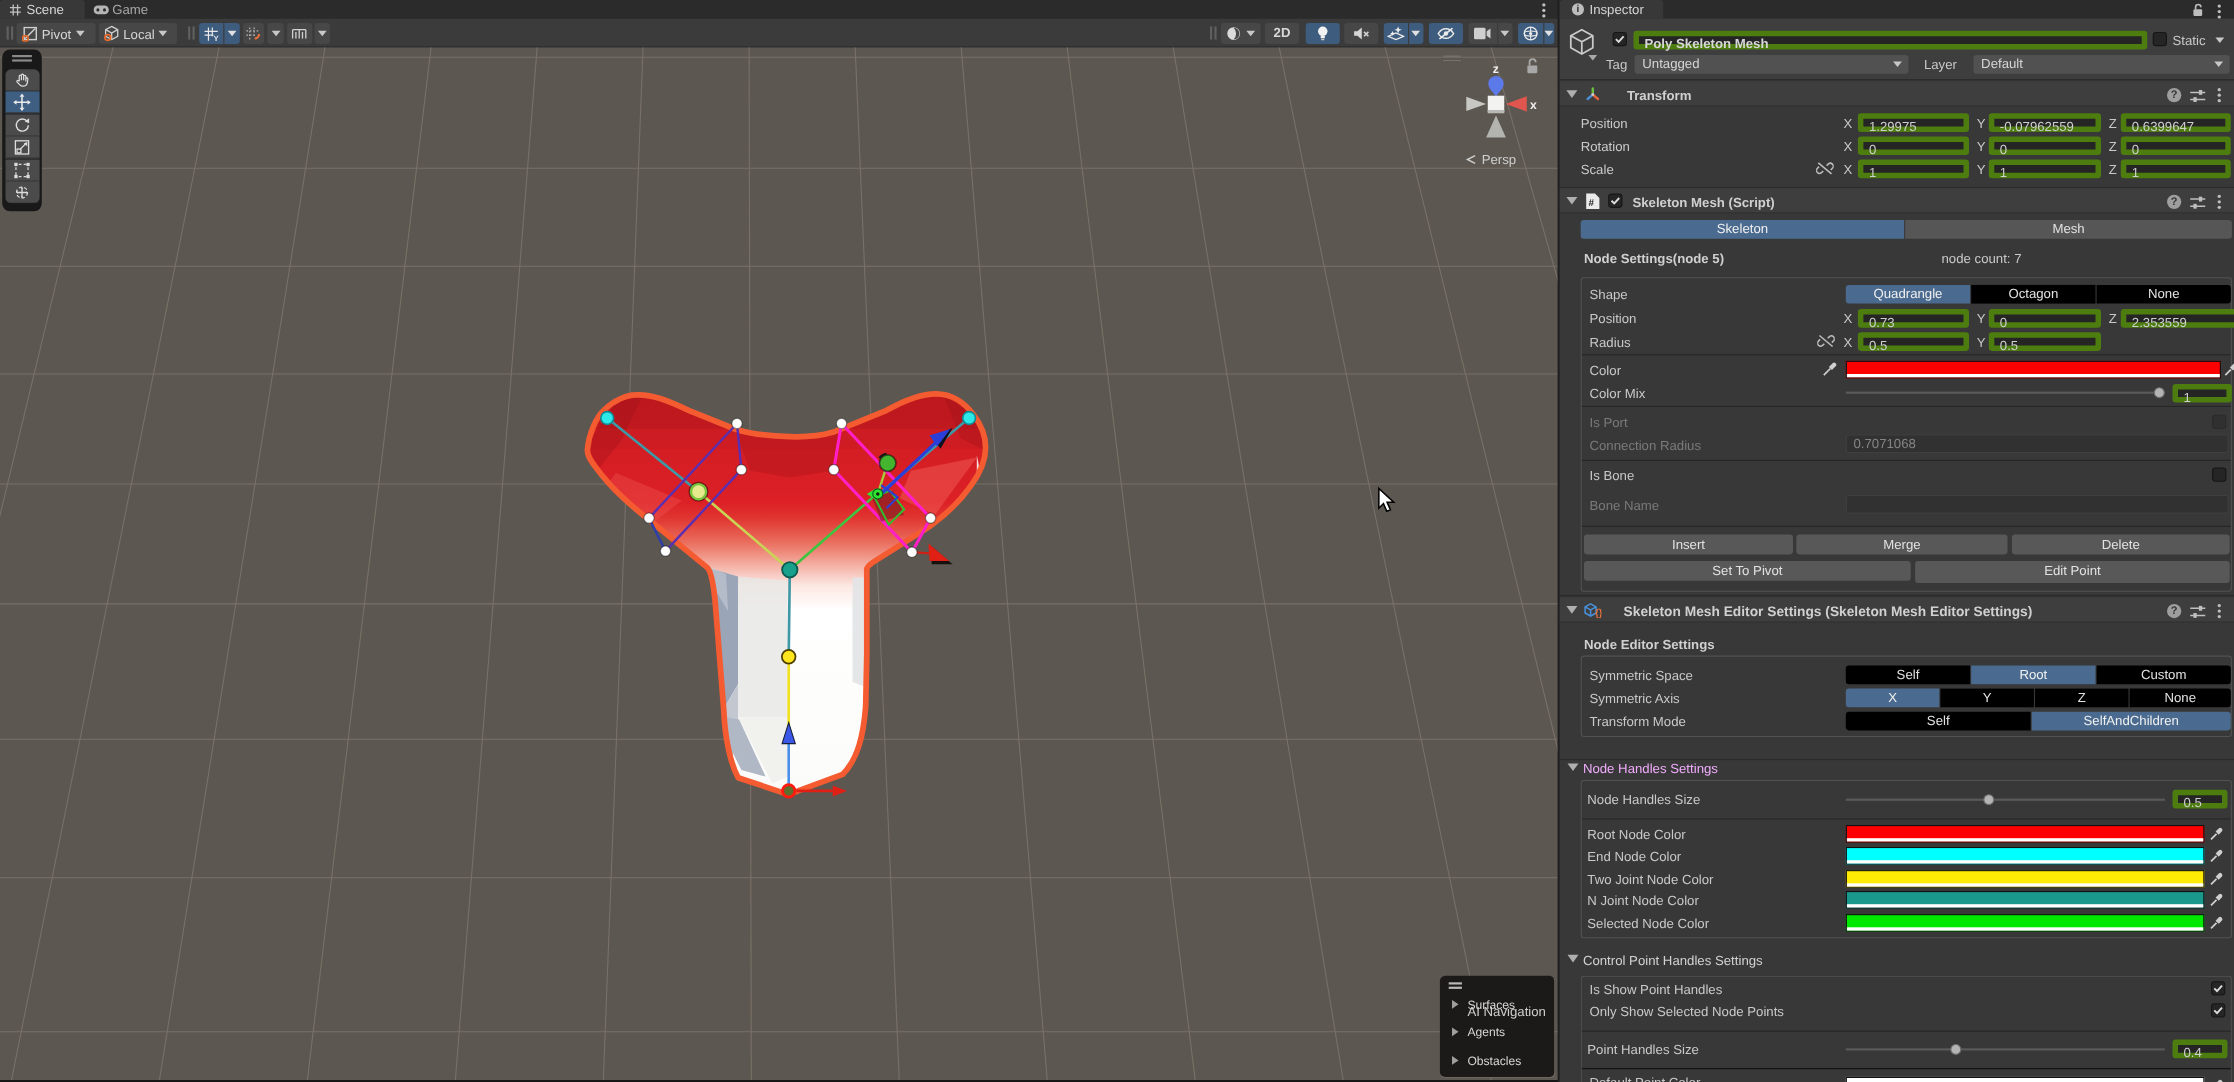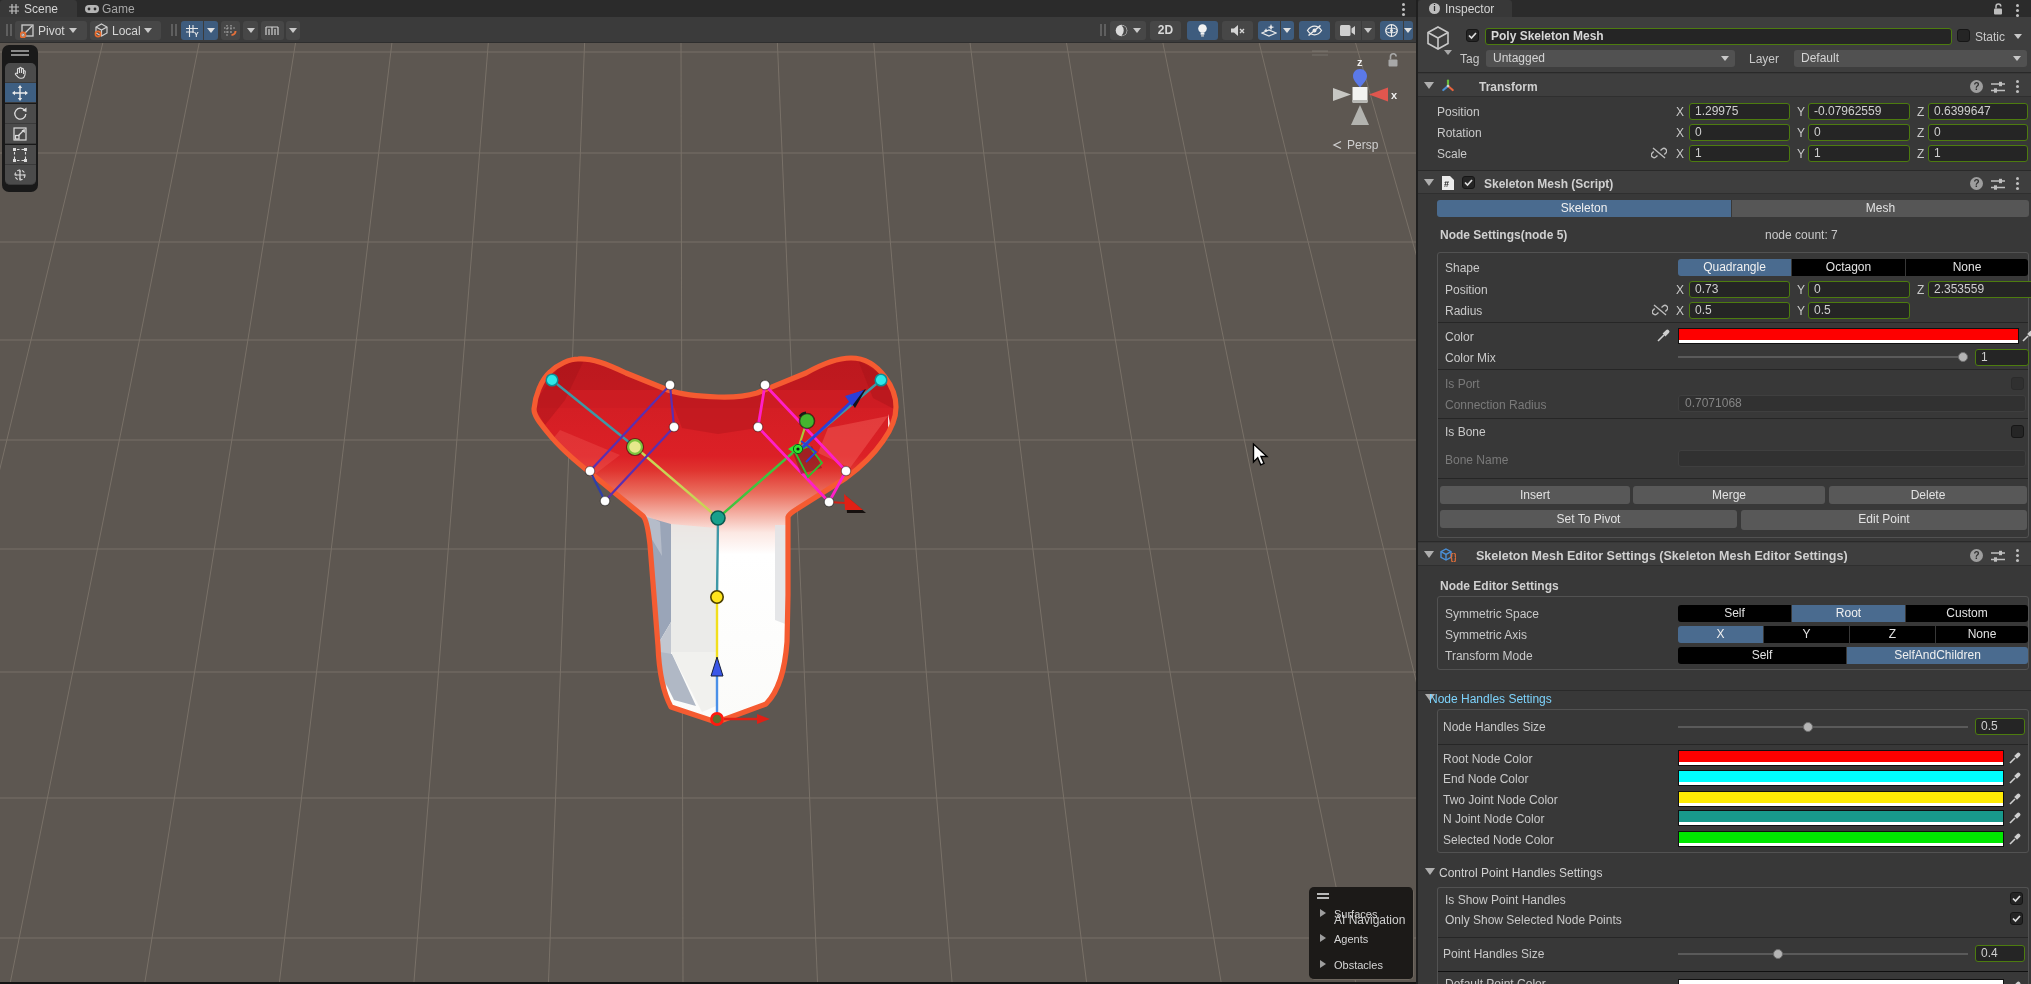--- a/index.html
+++ b/index.html
@@ -1,21 +1,21 @@
 <!DOCTYPE html>
 <html><head><meta charset="utf-8">
 <style>
 *{margin:0;padding:0;box-sizing:border-box}
 html,body{width:2031px;height:984px;overflow:hidden;background:#383838;
   font-family:"Liberation Sans",sans-serif;-webkit-font-smoothing:antialiased}
 .abs{position:absolute}
 .lbl{position:absolute;color:#c9c9c9;font-size:12px;white-space:nowrap;line-height:14px}
 .dis{color:#7a7a7a}
 .b{font-weight:bold}
-.fld{position:absolute;background:#252525;border:1px solid #4d7c0f;border-radius:3px;
+.fld{position:absolute;background:#252525;border:5px solid #4d7c0f;border-radius:3px;
   color:#cfcfcf;font-size:12px;padding-left:5px;white-space:nowrap}
 .dfld{position:absolute;background:#313131;border:1px solid #3f3f3f;border-radius:3px;
   color:#858585;font-size:12px;padding-left:6px;white-space:nowrap}
 .seg{position:absolute;background:#000000;color:#e2e2e2;font-size:12px;text-align:center}
 .on{background:#4a6b8f;color:#f0f0f0}
 .btn{position:absolute;background:#585858;border-radius:3px;color:#e2e2e2;font-size:12px;text-align:center}
 .chk{position:absolute;width:13px;height:13px;background:#252525;border:1px solid #161616;border-radius:3px}
 .chkd{position:absolute;width:13px;height:13px;background:#303030;border:1px solid #2b2b2b;border-radius:3px}
 .sep{position:absolute;height:1px;background:#282828}
 .box{position:absolute;border:1px solid #525252;border-radius:3px}
@@ -531,21 +531,21 @@
     <div class="lbl" style="left:27px;top:628px;">Symmetric Axis</div>
     <div class="seg on" style="left:260px;top:626px;width:85px;height:17px;line-height:17px;border-radius:3px 0 0 3px">X</div>
     <div class="seg" style="left:346px;top:626px;width:85px;height:17px;line-height:17px;">Y</div>
     <div class="seg" style="left:432px;top:626px;width:85px;height:17px;line-height:17px;">Z</div>
     <div class="seg" style="left:518px;top:626px;width:92px;height:17px;line-height:17px;border-radius:0 3px 3px 0">None</div>
     <div class="lbl" style="left:27px;top:649px;">Transform Mode</div>
     <div class="seg" style="left:260px;top:647px;width:168px;height:17px;line-height:17px;border-radius:3px 0 0 3px">Self</div>
     <div class="seg on" style="left:429px;top:647px;width:181px;height:17px;line-height:17px;border-radius:0 3px 3px 0">SelfAndChildren</div>
     <div class="sep" style="left:0px;top:690px;width:613px;background:#2a2a2a"></div>
     <div class="fold" style="left:7px;top:694px"></div>
-    <div class="lbl" style="left:11px;top:692px;color:#7dd3fc">Node Handles Settings</div>
+    <div class="lbl" style="left:21px;top:692px;color:#f0abfc">Node Handles Settings</div>
     <div class="box" style="left:19px;top:709px;width:592px;height:144px"></div>
     <div class="lbl" style="left:25px;top:720px;">Node Handles Size</div>
     <div class="track" style="left:260px;top:726px;width:290px"></div>
     <div class="knob" style="left:385px;top:722px"></div>
     <div class="fld" style="left:557px;top:718px;width:50px;height:17px;line-height:15px">0.5</div>
     <div class="sep" style="left:20px;top:744px;width:590px;background:#262626"></div>
     <div class="lbl" style="left:25px;top:752px;">Root Node Color</div>
     <div class="sw" style="left:260px;top:750px;width:326px;height:16px;background:#fe0000"></div>
     <div class="sww" style="left:261px;top:762px;width:324px;height:3px"></div>
     <svg class="abs" style="left:591px;top:752px" width="12" height="12" viewBox="0 0 12 12">

